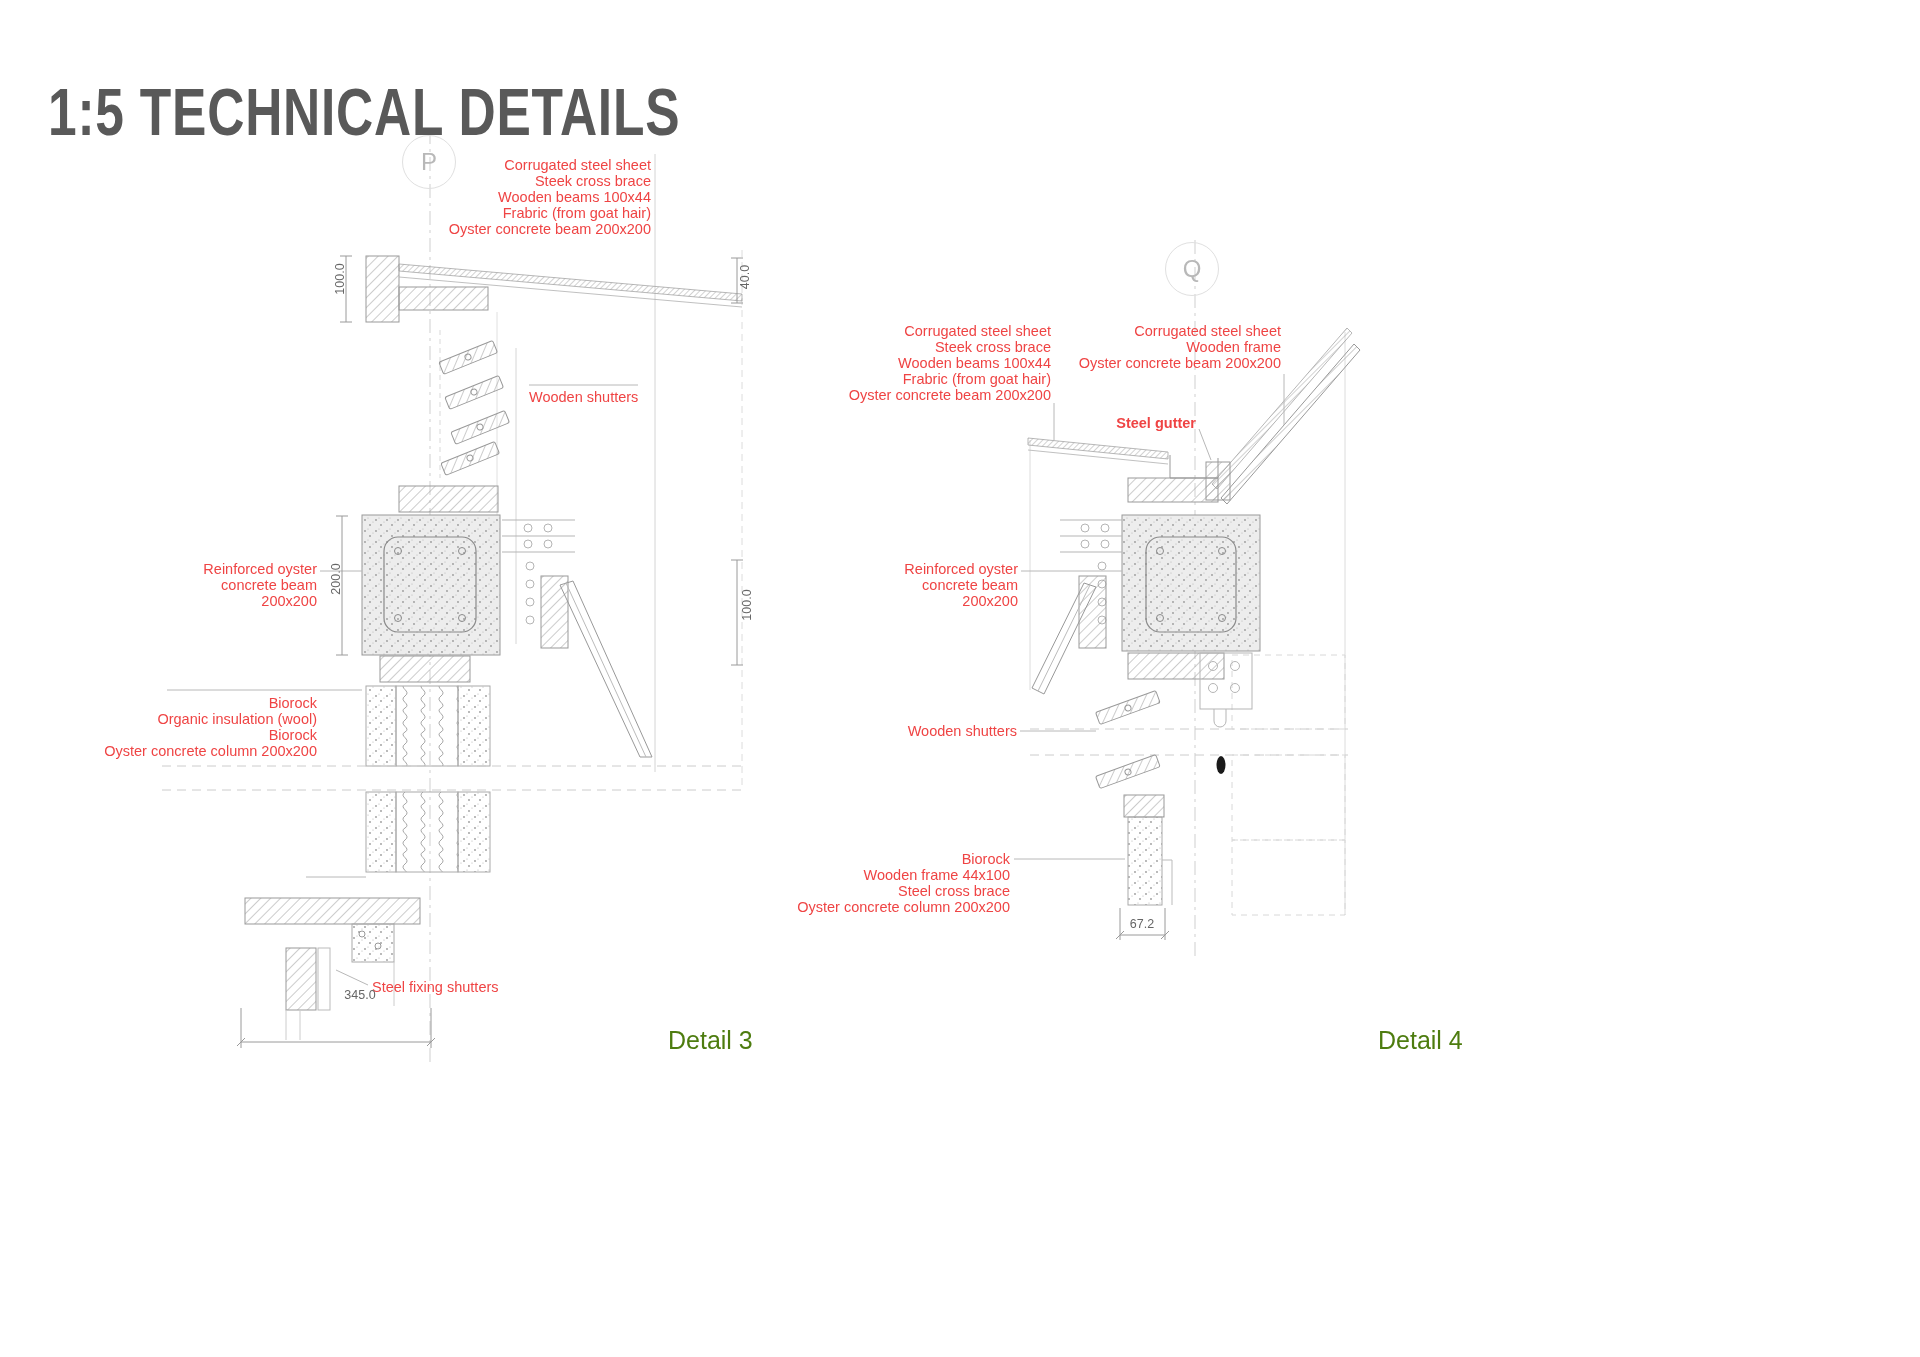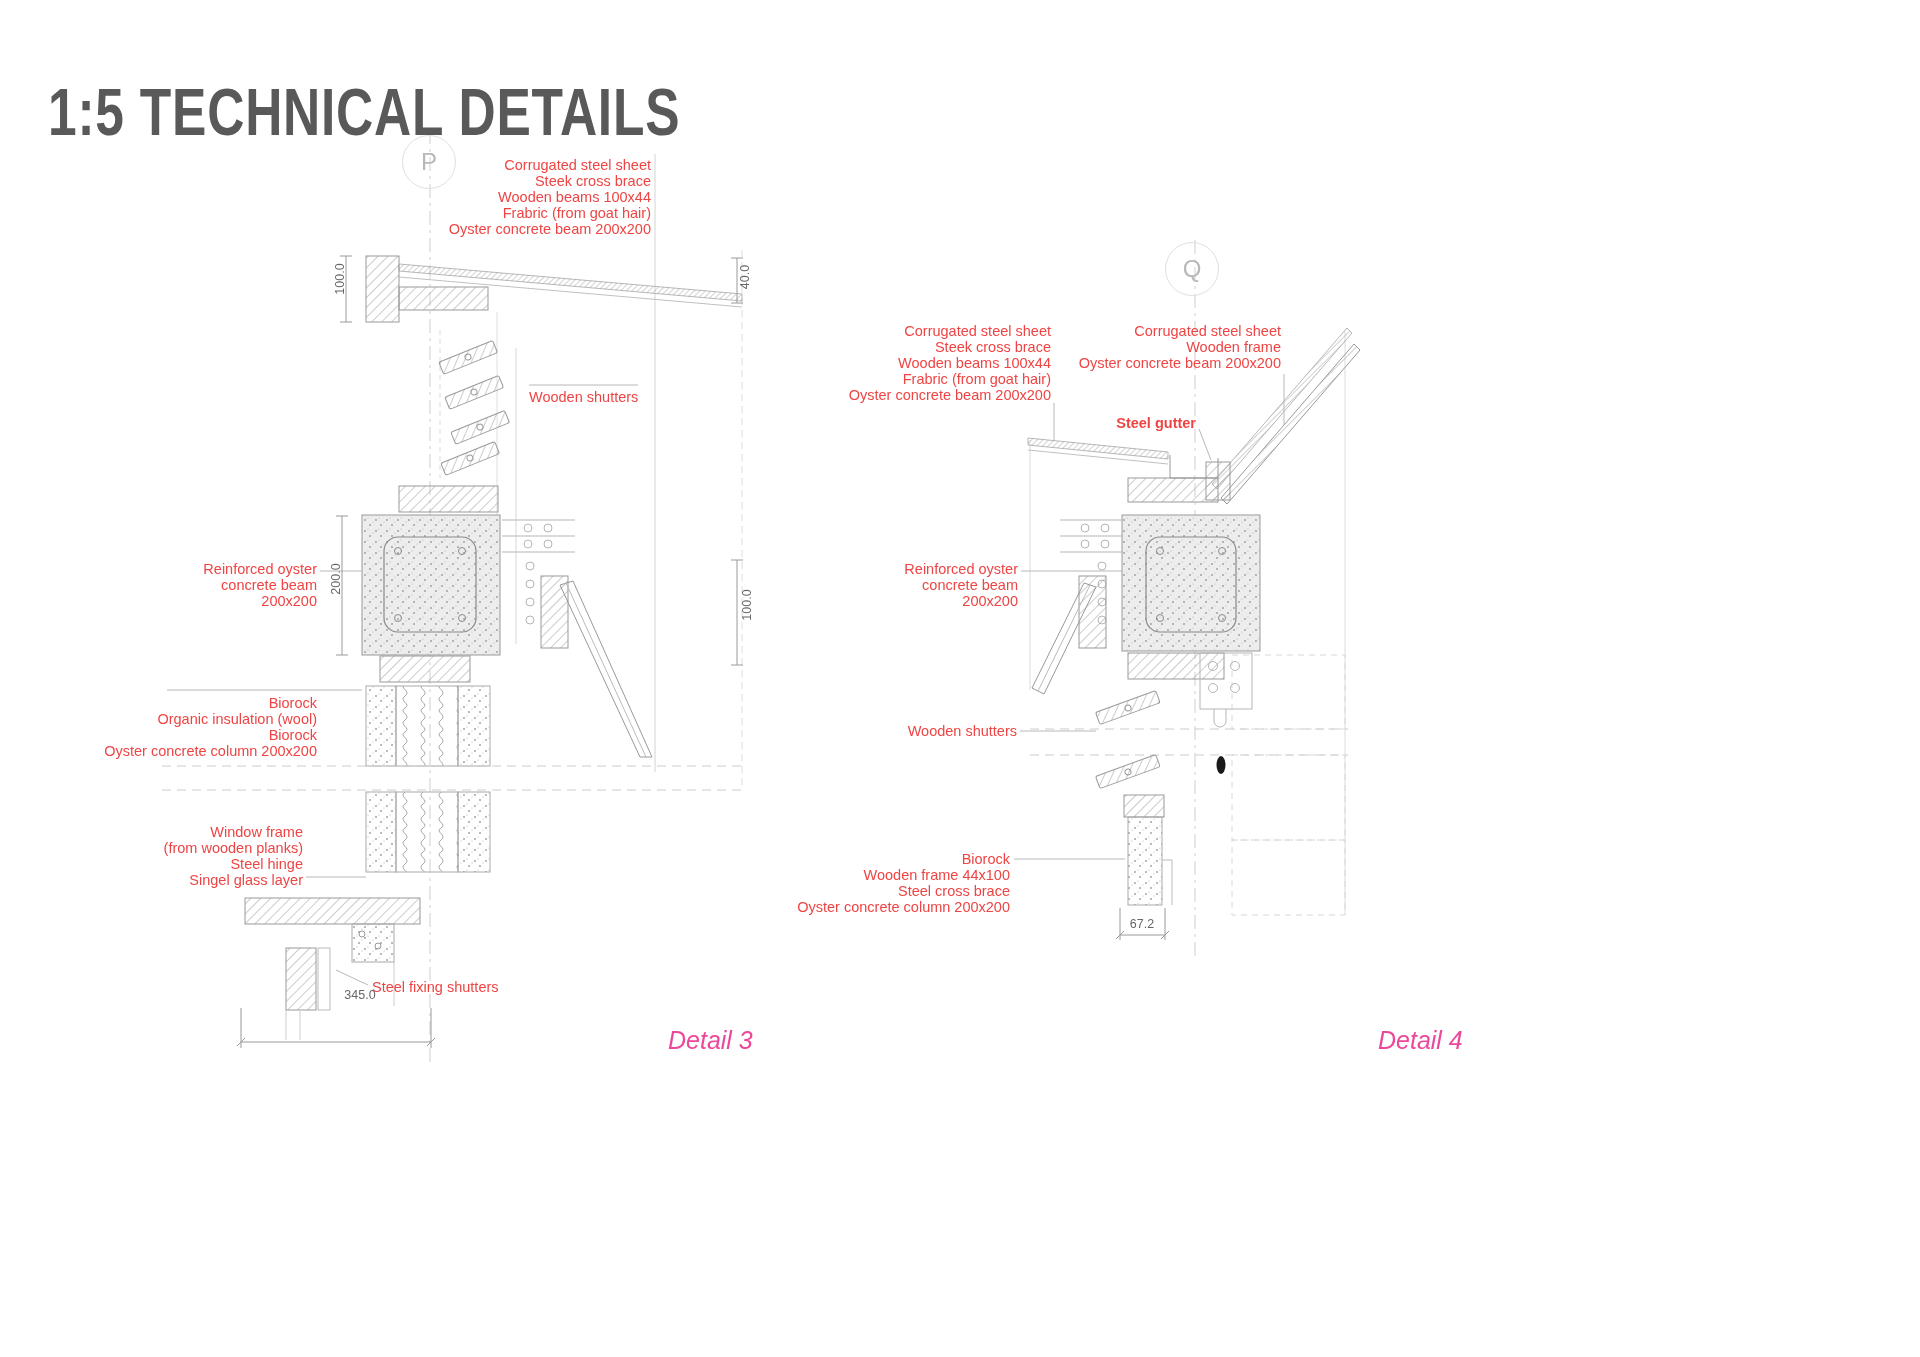--- a/index.html
+++ b/index.html
@@ -7,21 +7,21 @@
           font-family:"Liberation Sans",sans-serif;color:#3d3d3d;border-radius:23px;}
   #title{position:absolute;left:48px;top:30px;font-size:66px;font-weight:bold;color:#595959;
          letter-spacing:1px;transform:scaleX(0.78);transform-origin:left top;white-space:nowrap;}
   svg.drawing{position:absolute;left:0;top:0;}
   .ann{position:absolute;font-size:14.5px;line-height:16px;color:#ef4444;}
   .ann.r{text-align:right;}
   .dim{position:absolute;font-size:12.5px;color:#666;text-align:center;}
   .dim.v{transform:rotate(-90deg);transform-origin:center center;width:46px;}
   .marker{position:absolute;width:52px;height:52px;border:1px solid #e0e0e0;border-radius:50%;
           display:flex;align-items:center;justify-content:center;font-size:24px;color:#b8b8b8;}
-  .caption{position:absolute;font-size:25px;font-style:italic;color:#ec4899;}
+  .caption{position:absolute;font-size:25px;color:#4d7c0f;}
 </style>
 </head>
 <body>
 
 <div id="canvas">
 
   <svg class="drawing" width="1920" height="1357" viewBox="0 0 1920 1357">
     <defs>
       <pattern id="hatch" width="7" height="7" patternUnits="userSpaceOnUse" patternTransform="rotate(45)">
         <line x1="0" y1="0" x2="0" y2="7" stroke="#9a9a9a" stroke-width="1"></line>
@@ -283,26 +283,20 @@
     <div>200x200</div>
   </div>
 
   <div class="ann r" style="left:97px;top:695px;width:220px;">
     <div>Biorock</div>
     <div>Organic insulation (wool)</div>
     <div>Biorock</div>
     <div>Oyster concrete column 200x200</div>
   </div>
 
-  <div class="ann r" style="left:133px;top:824px;width:170px;">
-    <div>Window frame</div>
-    <div>(from wooden planks)</div>
-    <div>Steel hinge</div>
-    <div>Singel glass layer</div>
-  </div>
 
   <div class="ann" style="left:372px;top:979px;">Steel fixing shutters</div>
 
   <div class="dim v" style="left:317px;top:272px;">100.0</div>
   <div class="dim v" style="left:722px;top:270px;">40.0</div>
   <div class="dim v" style="left:313px;top:572px;">200.0</div>
   <div class="dim v" style="left:724px;top:598px;">100.0</div>
   <div class="dim" style="left:310px;top:988px;width:100px;">345.0</div>
 
   <div class="caption" style="left:668px;top:1026px;">Detail 3</div>

